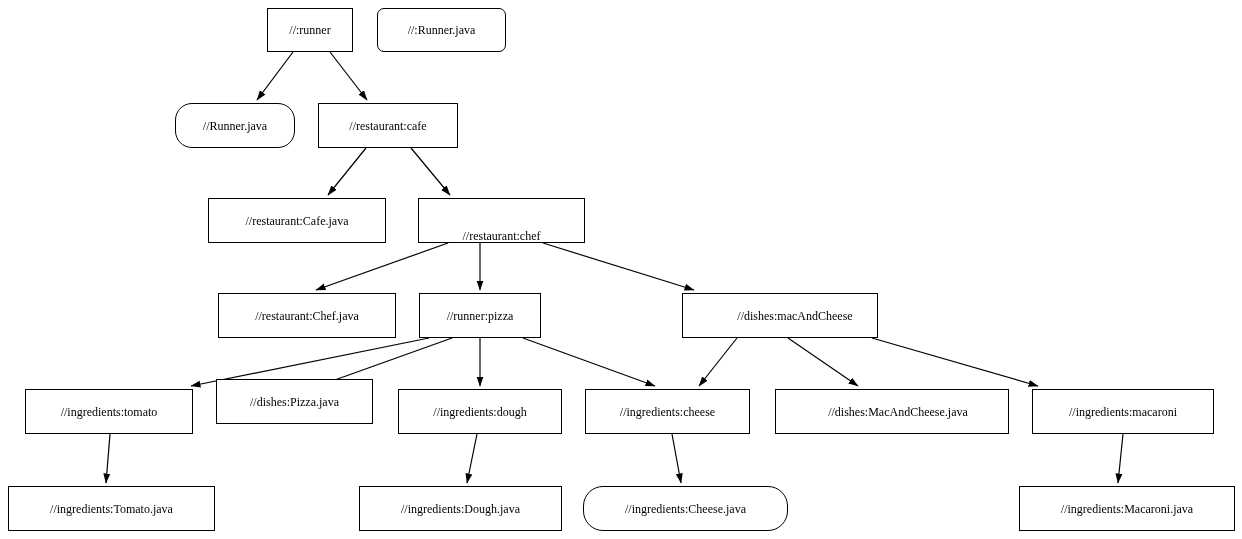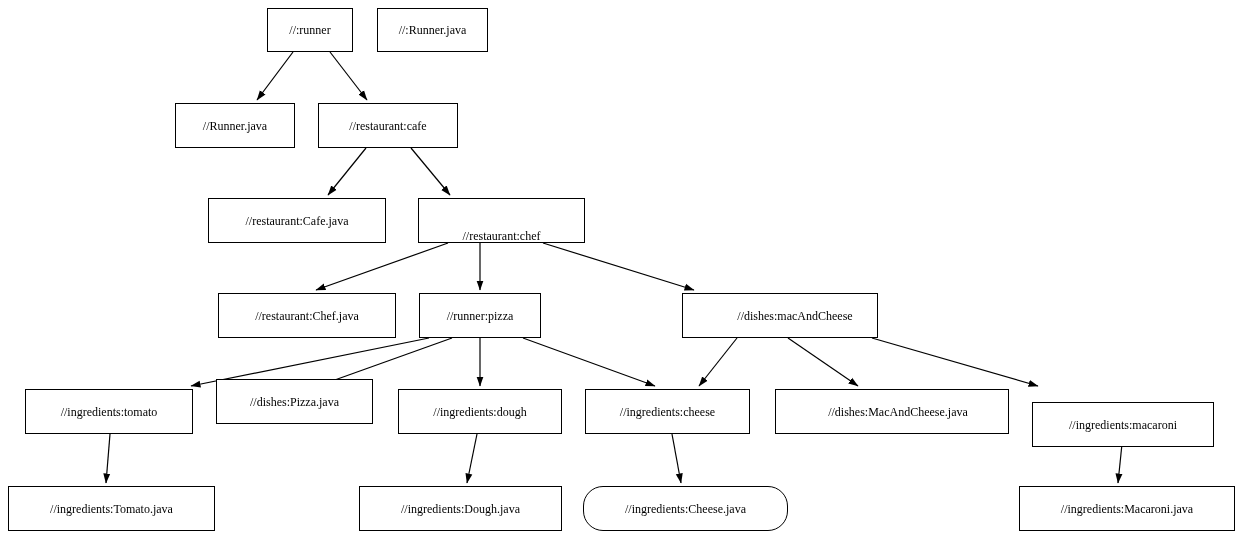--- a/index.html
+++ b/index.html
@@ -65,24 +65,24 @@
         <line x1="110" y1="434" x2="106" y2="483" stroke="#000000" stroke-width="1.2" marker-end="url(#arrowhead)"></line>
         <line x1="477" y1="434" x2="467" y2="483" stroke="#000000" stroke-width="1.2" marker-end="url(#arrowhead)"></line>
         <line x1="672" y1="434" x2="681" y2="483" stroke="#000000" stroke-width="1.2" marker-end="url(#arrowhead)"></line>
         <line x1="1123" y1="434" x2="1118" y2="483" stroke="#000000" stroke-width="1.2" marker-end="url(#arrowhead)"></line>
       </g>
   </svg>
   <div id="nodes-layer">
       <div class="node" style="left: 267px; top: 8px; width: 86px; height: 44px;">
         <span>//:runner</span>
       </div>
-      <div class="node" style="left: 377px; top: 8px; width: 111px; height: 44px;">
+      <div class="node" style="left: 377px; top: 8px; width: 129px; height: 44px; border-radius: 7px;">
         <span>//:Runner.java</span>
       </div>
-      <div class="node" style="left: 175px; top: 103px; width: 120px; height: 45px;">
+      <div class="node" style="left: 175px; top: 103px; width: 120px; height: 45px; border-radius: 17px;">
         <span>//Runner.java</span>
       </div>
       <div class="node" style="left: 318px; top: 103px; width: 140px; height: 45px;">
         <span>//restaurant:cafe</span>
       </div>
       <div class="node" style="left: 208px; top: 198px; width: 178px; height: 45px;">
         <span>//restaurant:Cafe.java</span>
       </div>
       <div class="node" style="left: 418px; top: 198px; width: 167px; height: 45px; align-items: flex-end;">
         <span>//restaurant:chef</span>
@@ -104,21 +104,21 @@
       </div>
       <div class="node" style="left: 398px; top: 389px; width: 164px; height: 45px;">
         <span>//ingredients:dough</span>
       </div>
       <div class="node" style="left: 585px; top: 389px; width: 165px; height: 45px;">
         <span>//ingredients:cheese</span>
       </div>
       <div class="node" style="left: 775px; top: 389px; width: 234px; height: 45px; padding-left: 12px;">
         <span>//dishes:MacAndCheese.java</span>
       </div>
-      <div class="node" style="left: 1032px; top: 402px; width: 182px; height: 45px;">
+      <div class="node" style="left: 1032px; top: 389px; width: 182px; height: 45px;">
         <span>//ingredients:macaroni</span>
       </div>
       <div class="node" style="left: 8px; top: 486px; width: 207px; height: 45px;">
         <span>//ingredients:Tomato.java</span>
       </div>
       <div class="node" style="left: 359px; top: 486px; width: 203px; height: 45px;">
         <span>//ingredients:Dough.java</span>
       </div>
       <div class="node" style="left: 583px; top: 486px; width: 205px; height: 45px; border-radius: 20px;">
         <span>//ingredients:Cheese.java</span>

